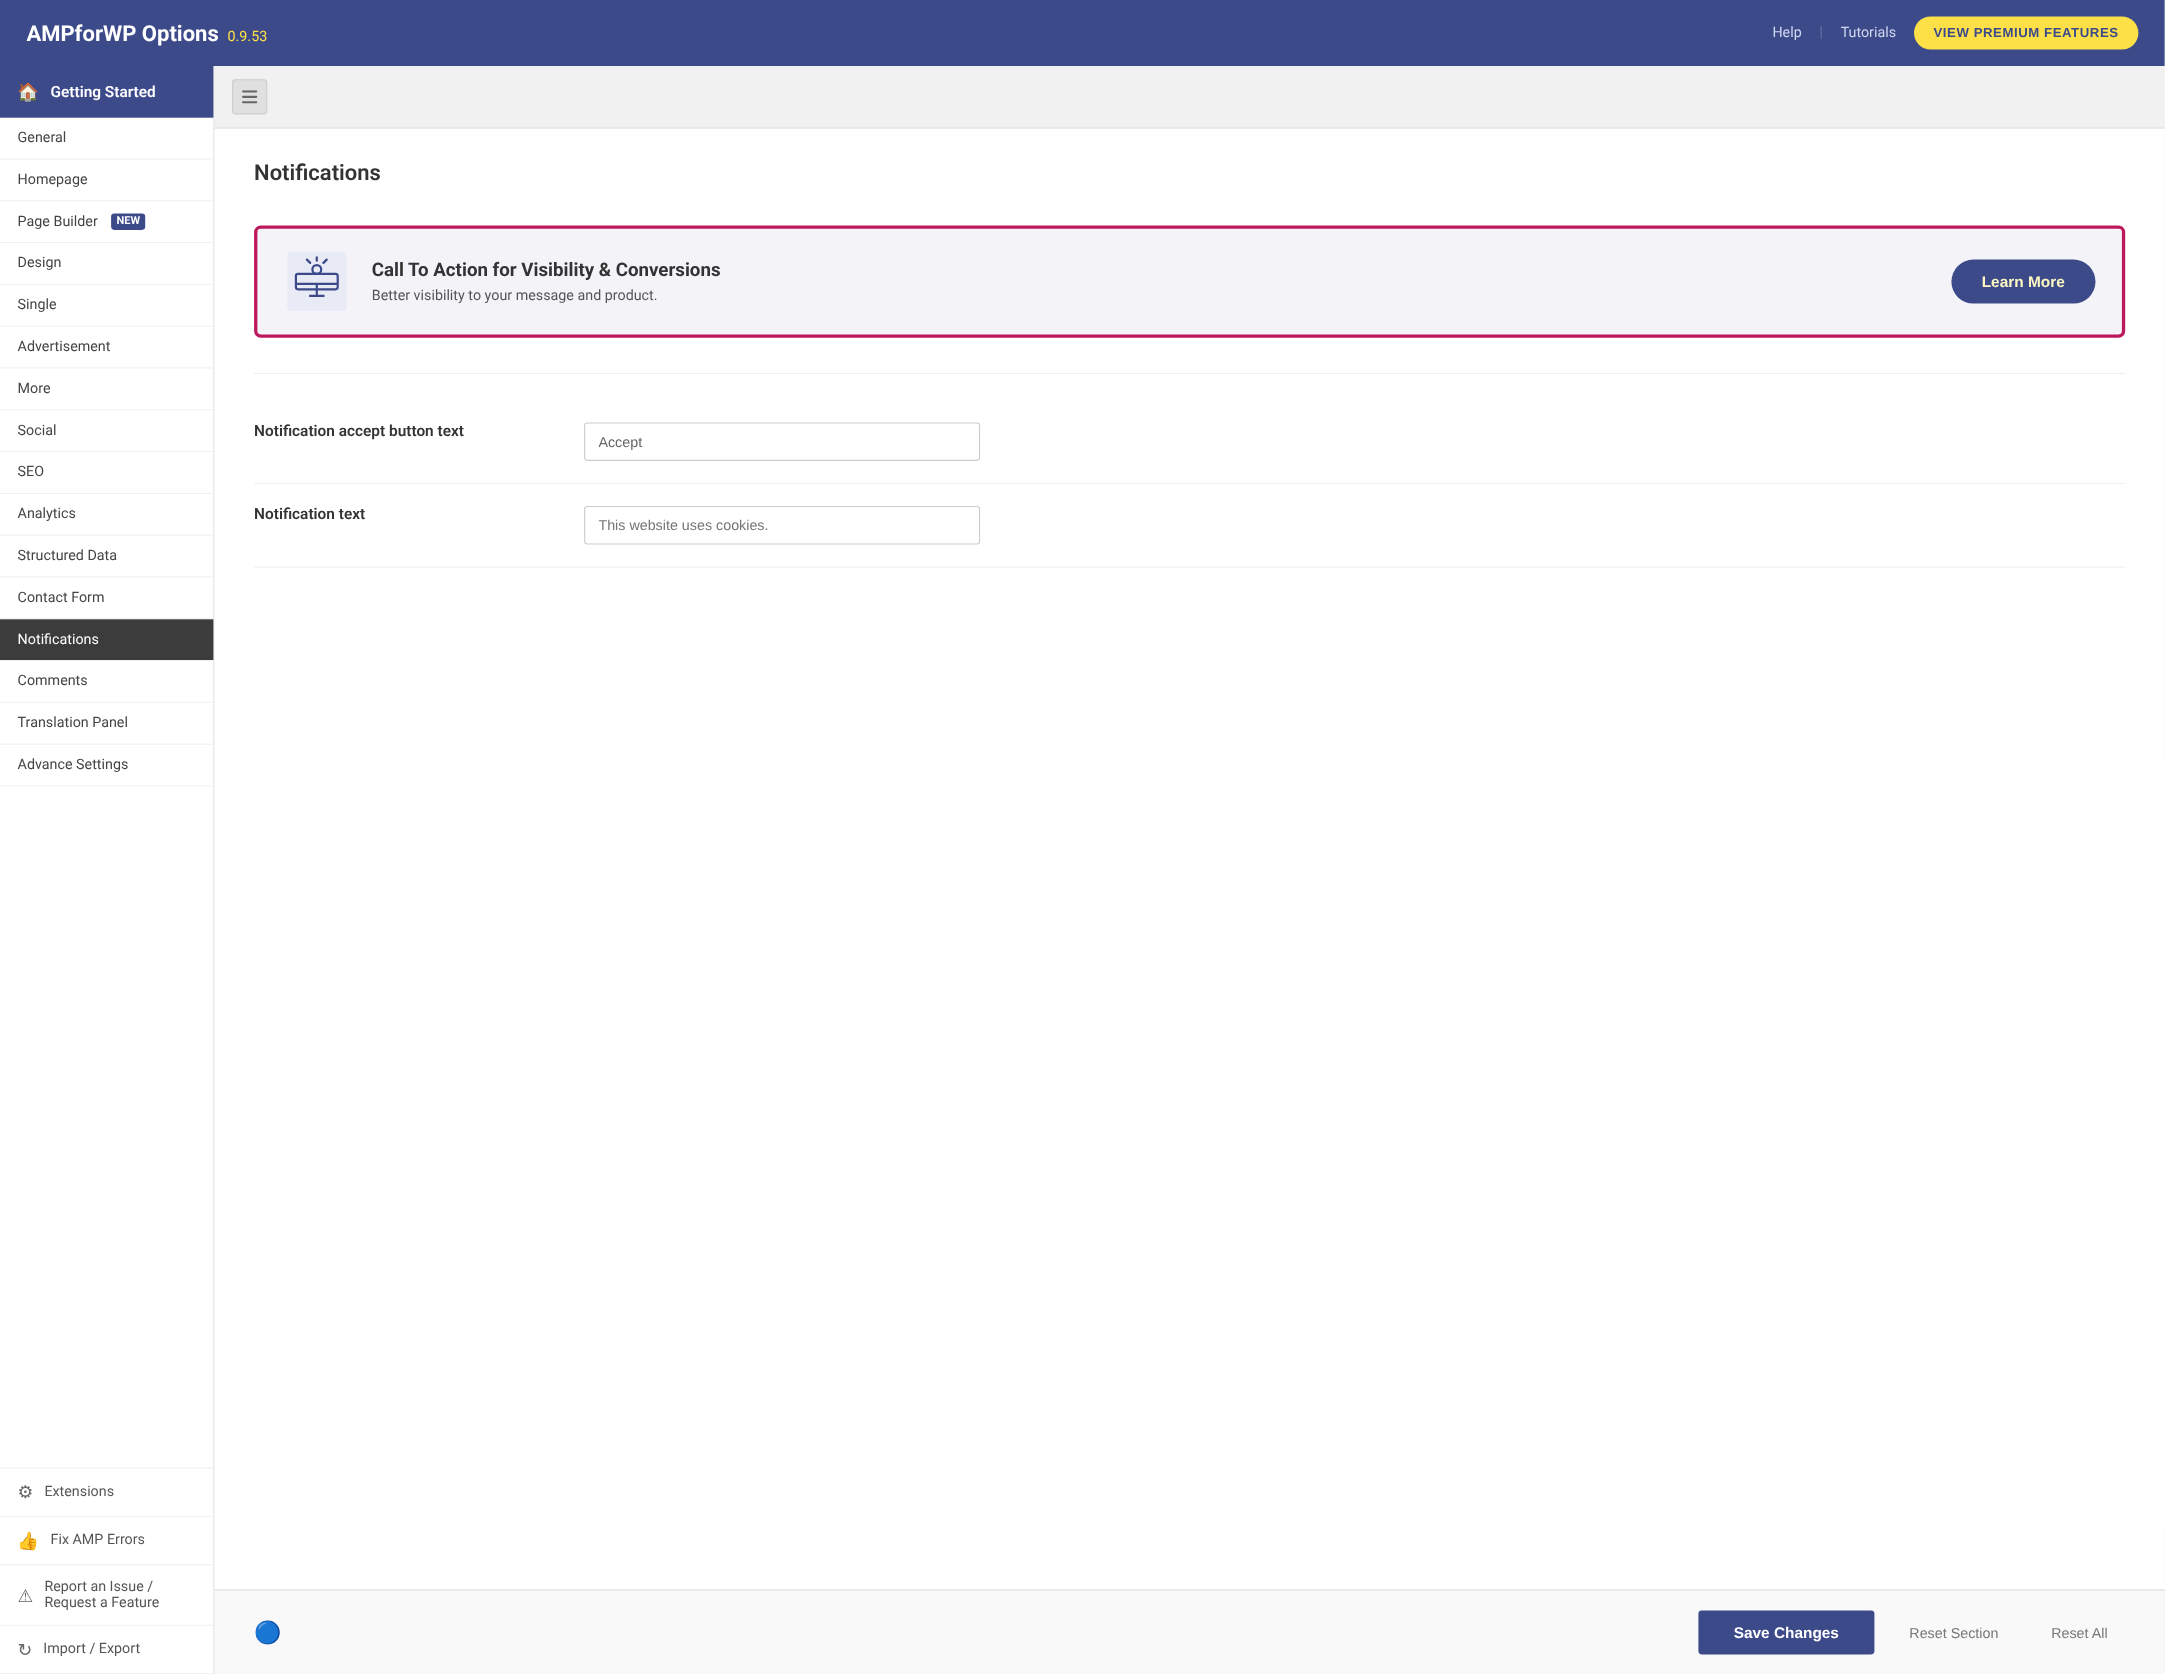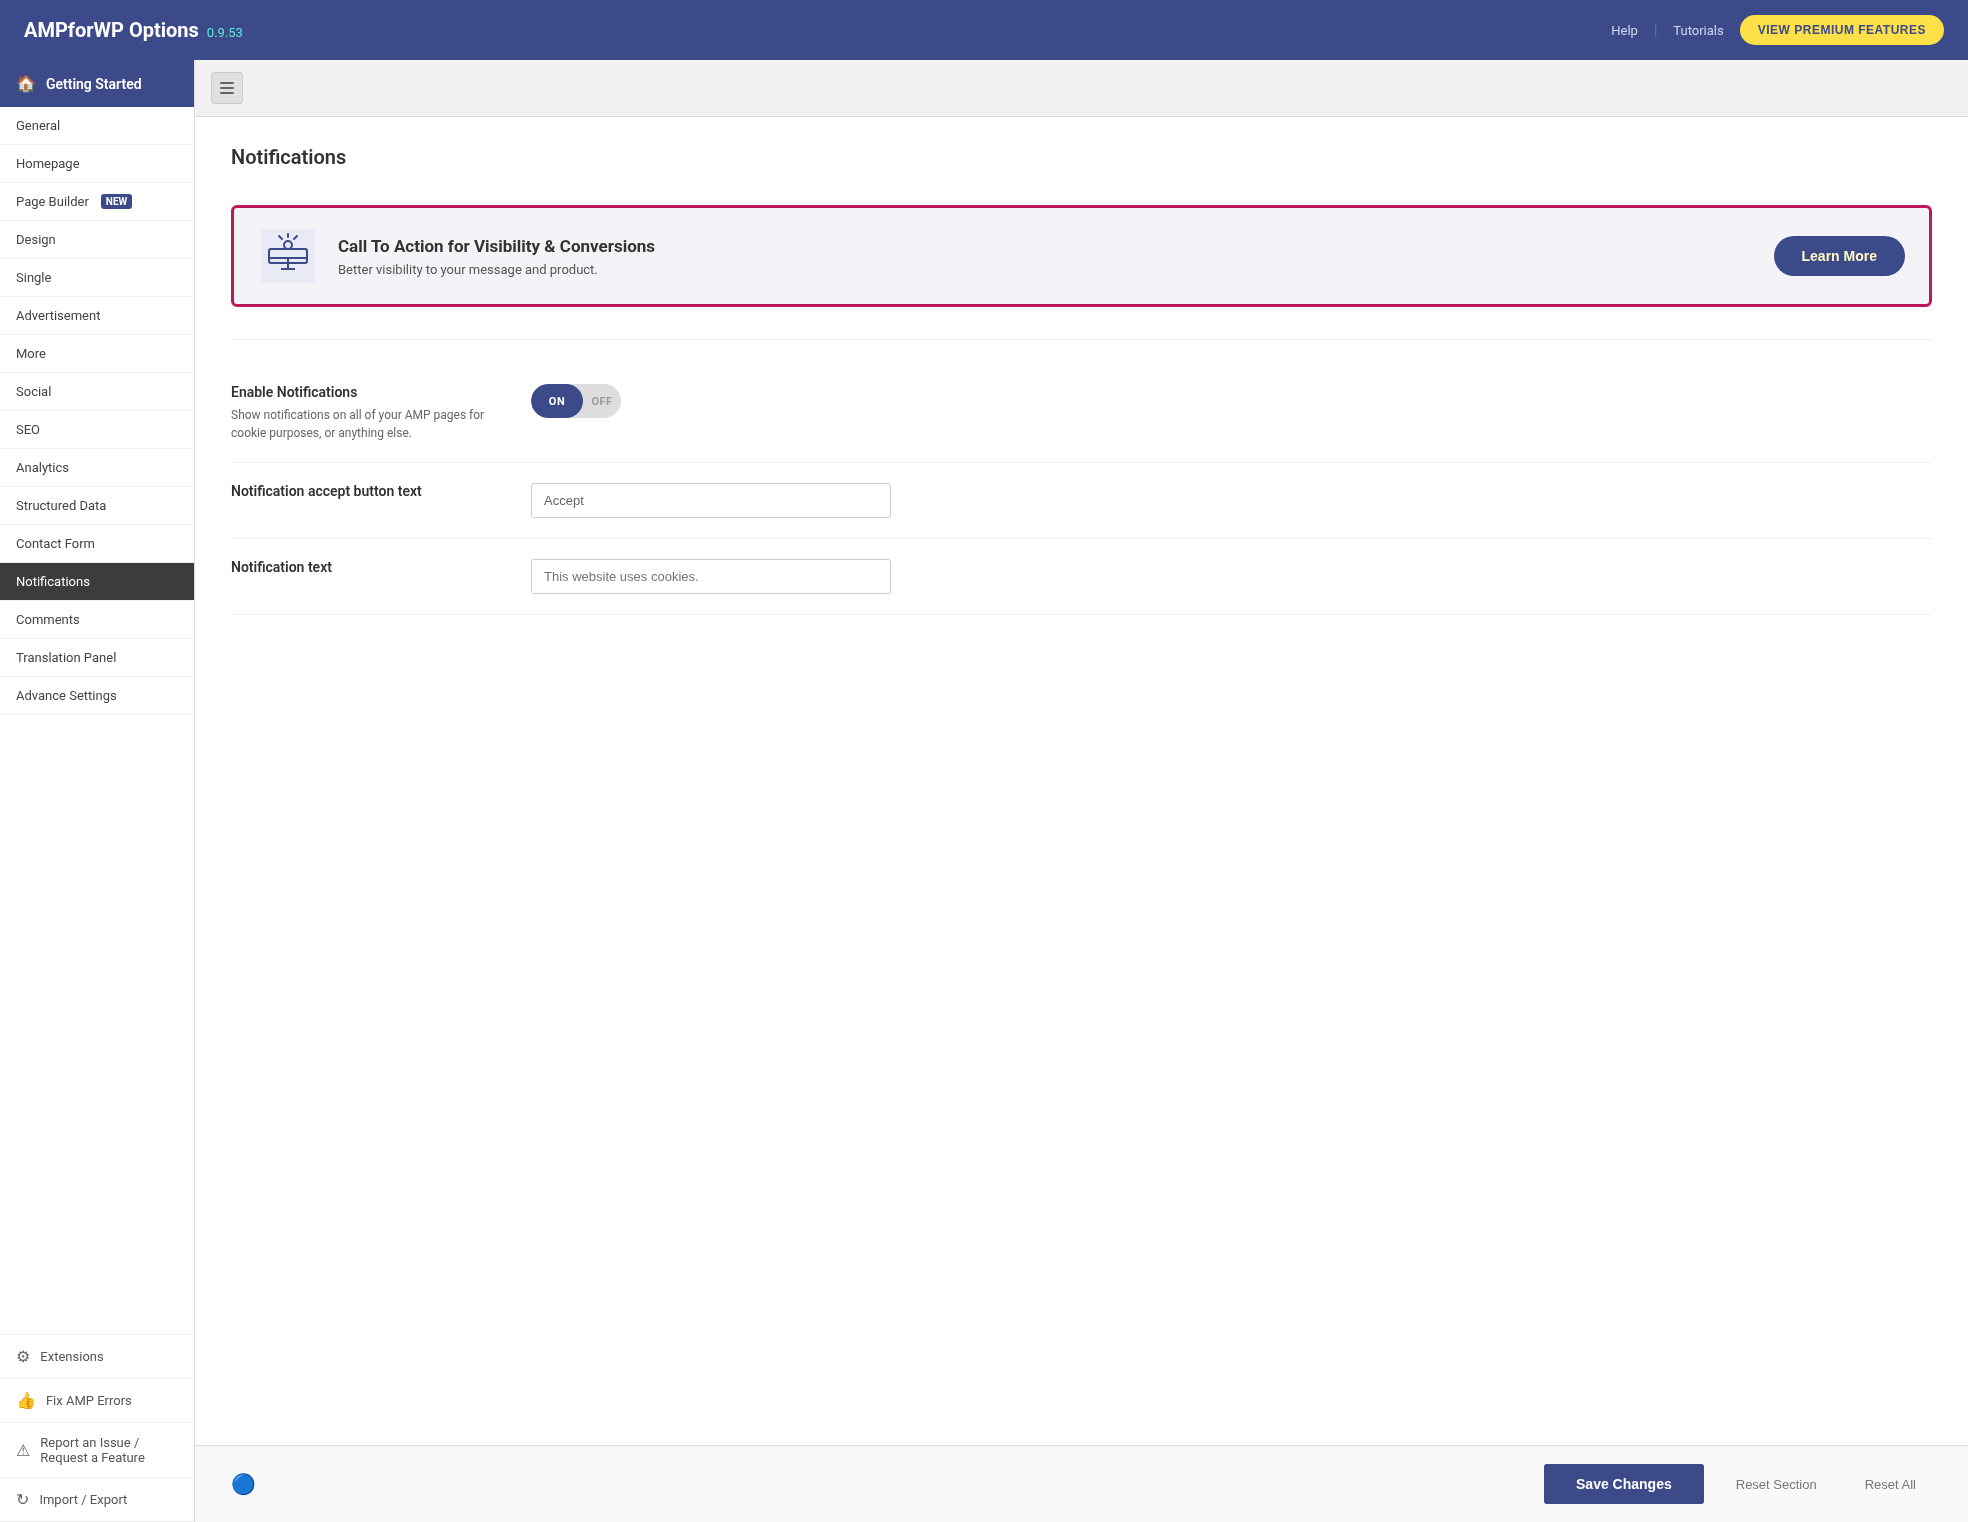--- a/index.html
+++ b/index.html
@@ -20,21 +20,21 @@
       align-items: baseline;
       gap: 8px;
     }
     .app-title {
       font-size: 20px;
       font-weight: 700;
       color: white;
     }
     .app-version {
       font-size: 13px;
-      color: #5eead4;
+      color: #fde047;
     }
     .top-header-right {
       display: flex;
       align-items: center;
       gap: 16px;
     }
     .header-link {
       color: #d0d8f0;
       text-decoration: none;
       font-size: 13px;
@@ -455,34 +455,20 @@
         </div>
         <div class="promo-text">
           <div class="promo-heading">Call To Action for Visibility &amp; Conversions</div>
           <div class="promo-sub">Better visibility to your message and product.</div>
         </div>
         <button class="learn-more-btn">Learn More</button>
       </div>
 
       <div class="settings-section">
 
-        <div class="settings-row">
-          <div class="settings-label-col">
-            <div class="settings-label">Enable Notifications</div>
-            <div class="settings-description">Show notifications on all of your AMP pages for cookie purposes, or anything else.</div>
-          </div>
-          <div class="settings-control">
-            <div class="toggle-container">
-              <div class="toggle-switch">
-                <div class="toggle-on">ON</div>
-                <div class="toggle-off">OFF</div>
-              </div>
-            </div>
-          </div>
-        </div>
 
         <div class="settings-row">
           <div class="settings-label-col">
             <div class="settings-label">Notification accept button text</div>
           </div>
           <div class="settings-control">
             <input class="text-input" type="text" value="Accept" placeholder="" style="">
           </div>
         </div>
 

